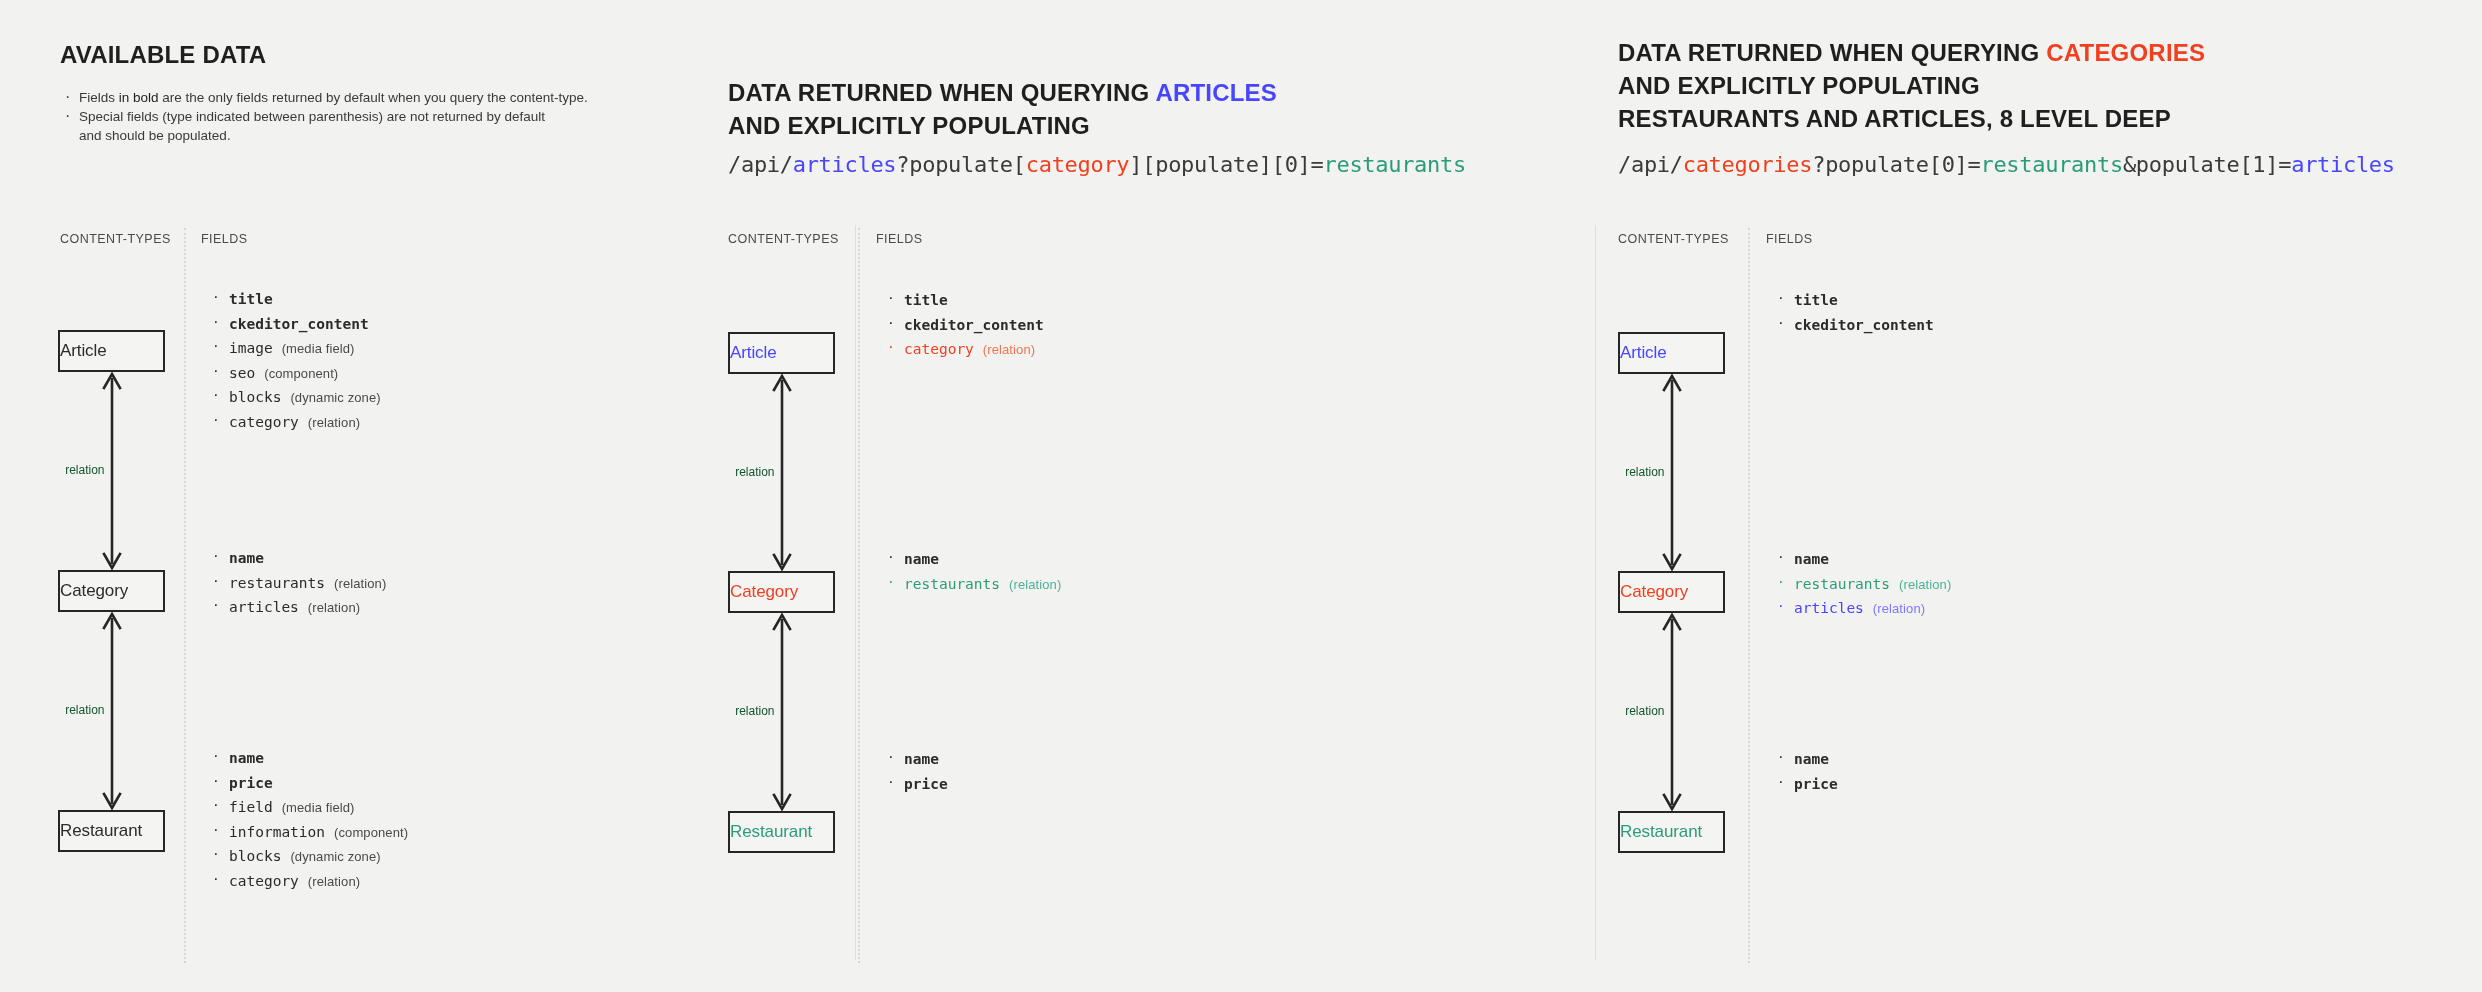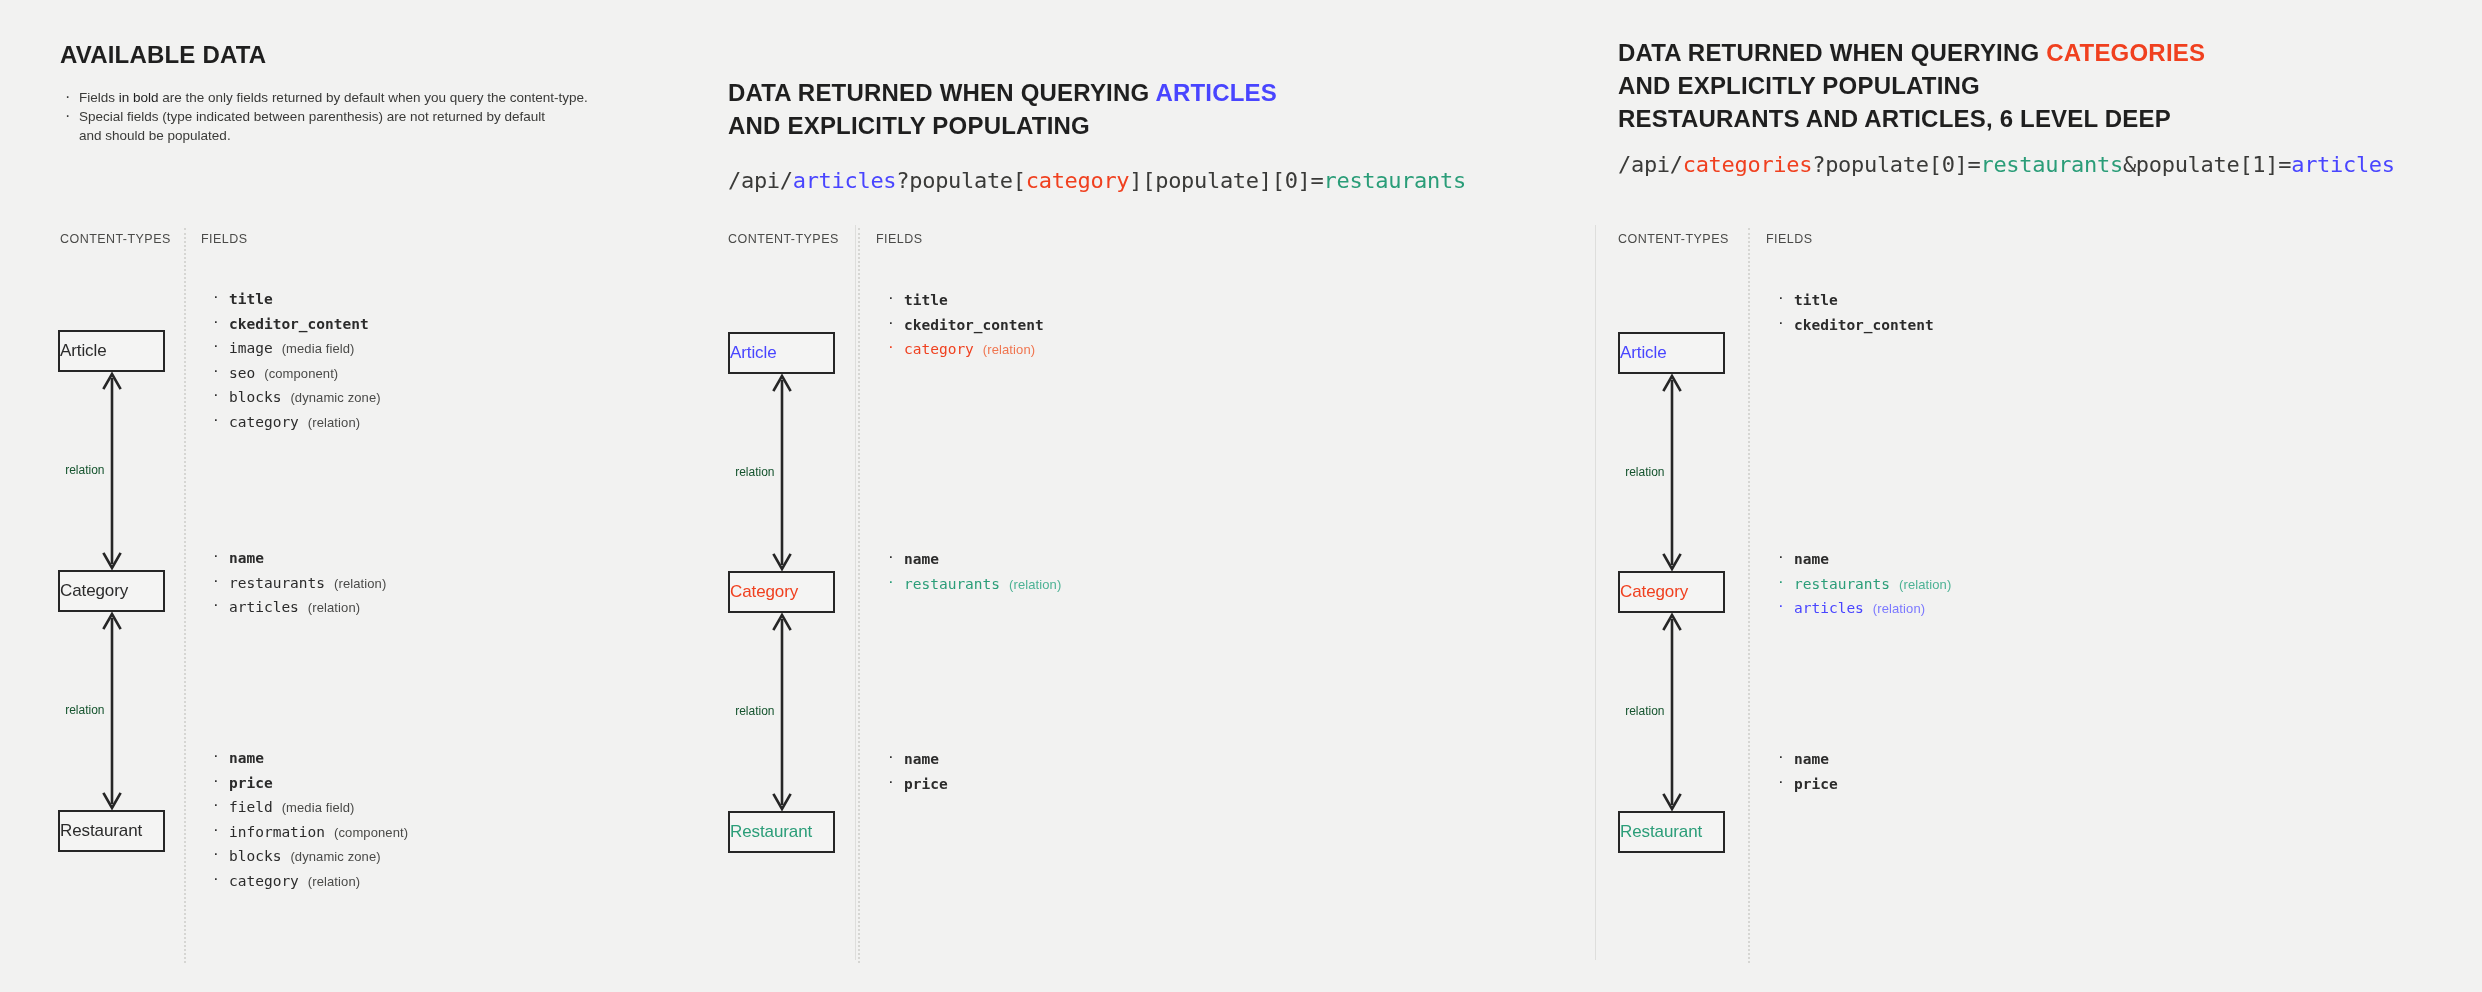--- a/index.html
+++ b/index.html
@@ -242,21 +242,21 @@
           <polyline points="7,182 15,196 23,182" fill="none" stroke="#262626" stroke-width="2.6" stroke-linecap="square"></polyline>
         </svg>
       </div>
       <div class="rel-label" style="left: 49.5px; top: 703px; width: 55px;">relation</div>
     </div>
     <div class="panel panel-2" style="left: 0px; width: 2482px;">
       <div class="heading" style="left: 728px; top: 36px; margin-top: 40px;">
         <div>DATA RETURNED WHEN QUERYING <span class="hl-blue">ARTICLES</span></div>
         <div>AND EXPLICITLY POPULATING</div>
       </div>
-      <div class="api-url" style="left: 728px; top: 152px; margin-top: 16px;"><span>/api/</span><span class="u-blue">articles</span><span>?populate[</span><span class="u-red">category</span><span>][populate][0]=</span><span class="u-green">restaurants</span></div>
+      <div class="api-url" style="left: 728px; top: 152px;"><span>/api/</span><span class="u-blue">articles</span><span>?populate[</span><span class="u-red">category</span><span>][populate][0]=</span><span class="u-green">restaurants</span></div>
       <div class="col-caption" style="left: 728px; top: 232px;">CONTENT-TYPES</div>
       <div class="col-caption" style="left: 876px; top: 232px;">FIELDS</div>
       <div class="dotted-sep" style="left: 858px;"></div>
       <div class="ct-box c-blue" style="left: 728px; top: 332px;">
         <span>Article</span>
       </div>
       <div class="fields" style="left: 884px; top: 288px;">
         <div class="frow b"><span class="fname">title</span></div>
         <div class="frow b"><span class="fname">ckeditor_content</span></div>
         <div class="frow f-red"><span class="fname">category</span><span class="ftype">(relation)</span></div>
@@ -289,21 +289,21 @@
           <polyline points="7,16 15,2 23,16" fill="none" stroke="#262626" stroke-width="2.6" stroke-linecap="square"></polyline>
           <polyline points="7,182 15,196 23,182" fill="none" stroke="#262626" stroke-width="2.6" stroke-linecap="square"></polyline>
         </svg>
       </div>
       <div class="rel-label" style="left: 719.5px; top: 704px; width: 55px;">relation</div>
     </div>
     <div class="panel panel-3" style="left: 0px; width: 2482px;">
       <div class="heading" style="left: 1618px; top: 36px;">
         <div>DATA RETURNED WHEN QUERYING <span class="hl-red">CATEGORIES</span></div>
         <div>AND EXPLICITLY POPULATING</div>
-        <div>RESTAURANTS AND ARTICLES, 6 LEVEL DEEP</div>
+        <div>RESTAURANTS AND ARTICLES, 8 LEVEL DEEP</div>
       </div>
       <div class="api-url" style="left: 1618px; top: 152px;"><span>/api/</span><span class="u-red">categories</span><span>?populate[0]=</span><span class="u-green">restaurants</span><span>&amp;populate[1]=</span><span class="u-blue">articles</span></div>
       <div class="col-caption" style="left: 1618px; top: 232px;">CONTENT-TYPES</div>
       <div class="col-caption" style="left: 1766px; top: 232px;">FIELDS</div>
       <div class="dotted-sep" style="left: 1748px;"></div>
       <div class="ct-box c-blue" style="left: 1618px; top: 332px;">
         <span>Article</span>
       </div>
       <div class="fields" style="left: 1774px; top: 288px;">
         <div class="frow b"><span class="fname">title</span></div>

